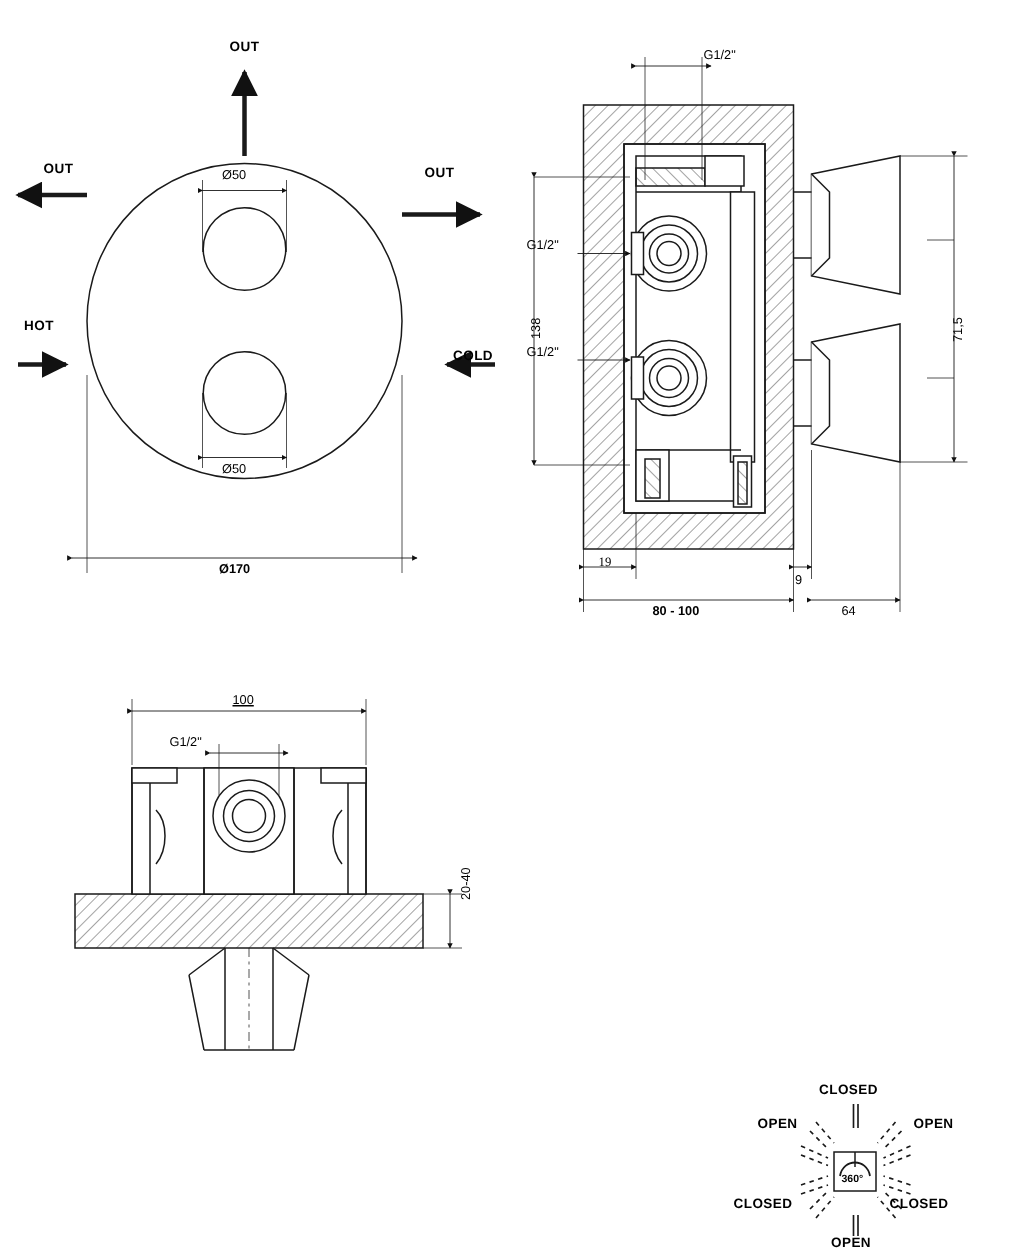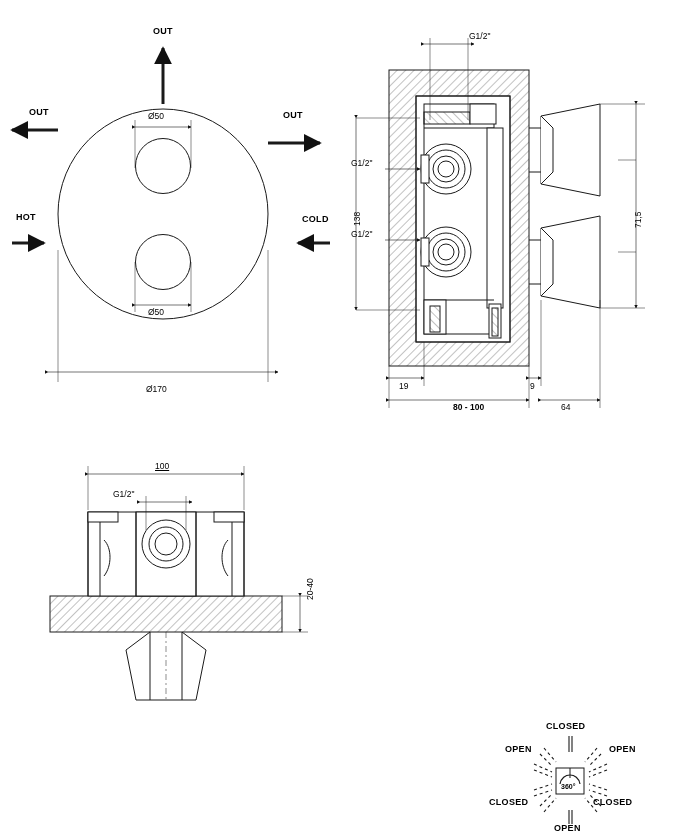--- a/index.html
+++ b/index.html
@@ -205,33 +205,33 @@
         <path d="M607 796 L589 790"></path>
       </g>
     </g>
   </g>
 </svg>
 
 <div class="lbl" style="left:153px;top:26px;">OUT</div>
 <div class="lbl" style="left:29px;top:107px;">OUT</div>
 <div class="lbl" style="left:283px;top:110px;">OUT</div>
 <div class="lbl" style="left:16px;top:212px;">HOT</div>
-<div class="lbl" style="left:302px;top:214px;">COLD</div>
+<div class="lbl" style="left:302px;top:232px;">COLD</div>
 <div class="dim" style="left:148px;top:111px;">Ø50</div>
 <div class="dim" style="left:148px;top:307px;">Ø50</div>
-<div class="dim" style="left:146px;top:384px;">Ø170</div>
+<div class="dim" style="left:146px;top:374px;font-weight:bold;">Ø170</div>
 
 <div class="dim" style="left:469px;top:31px;">G1/2"</div>
 <div class="dim" style="left:351px;top:158px;">G1/2"</div>
 <div class="dim" style="left:351px;top:229px;">G1/2"</div>
 <div class="dim vert" style="left:352px;top:226px;transform:rotate(-90deg);">138</div>
 <div class="dim vert" style="left:633px;top:228px;transform:rotate(-90deg);">71,5</div>
-<div class="dim" style="left:399px;top:381px;">19</div>
+<div class="dim" style="left:399px;top:369px;font-family:Liberation Serif, serif;">19</div>
 <div class="dim" style="left:530px;top:381px;">9</div>
-<div class="dim" style="left:453px;top:402px;font-weight:bold;">80 - 100</div>
+<div class="dim" style="left:435px;top:402px;font-weight:bold;">80 - 100</div>
 <div class="dim" style="left:561px;top:402px;">64</div>
 
 <div class="dim" style="left:155px;top:461px;text-decoration:underline;">100</div>
 <div class="dim" style="left:113px;top:489px;">G1/2"</div>
 <div class="dim vert" style="left:305px;top:600px;transform:rotate(-90deg);">20-40</div>
 
 <div class="lbl" style="left:546px;top:721px;">CLOSED</div>
 <div class="lbl" style="left:505px;top:744px;">OPEN</div>
 <div class="lbl" style="left:609px;top:744px;">OPEN</div>
 <div class="lbl" style="left:489px;top:797px;">CLOSED</div>

